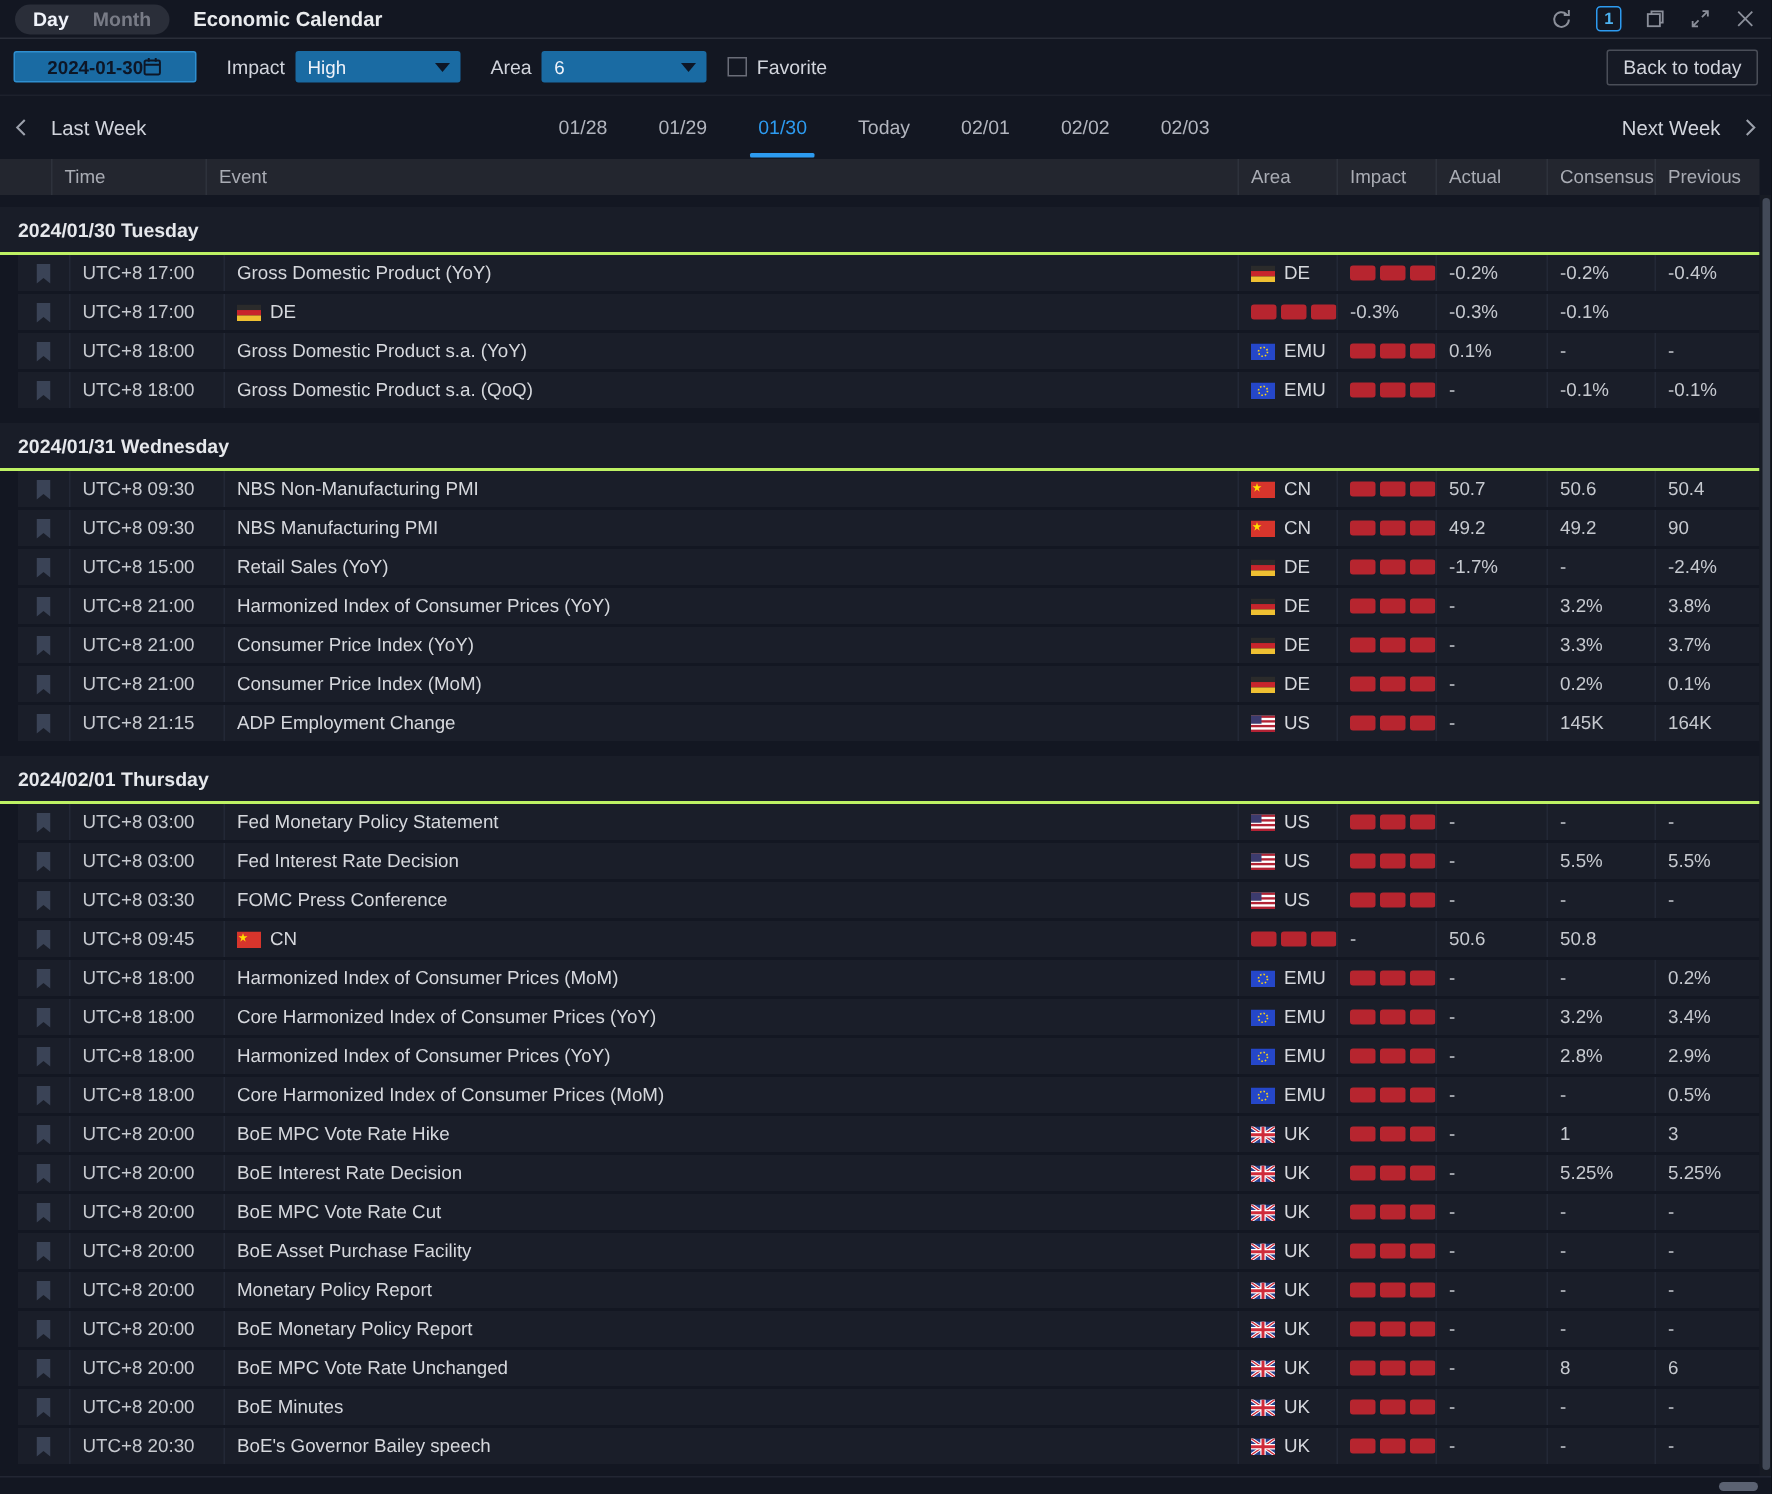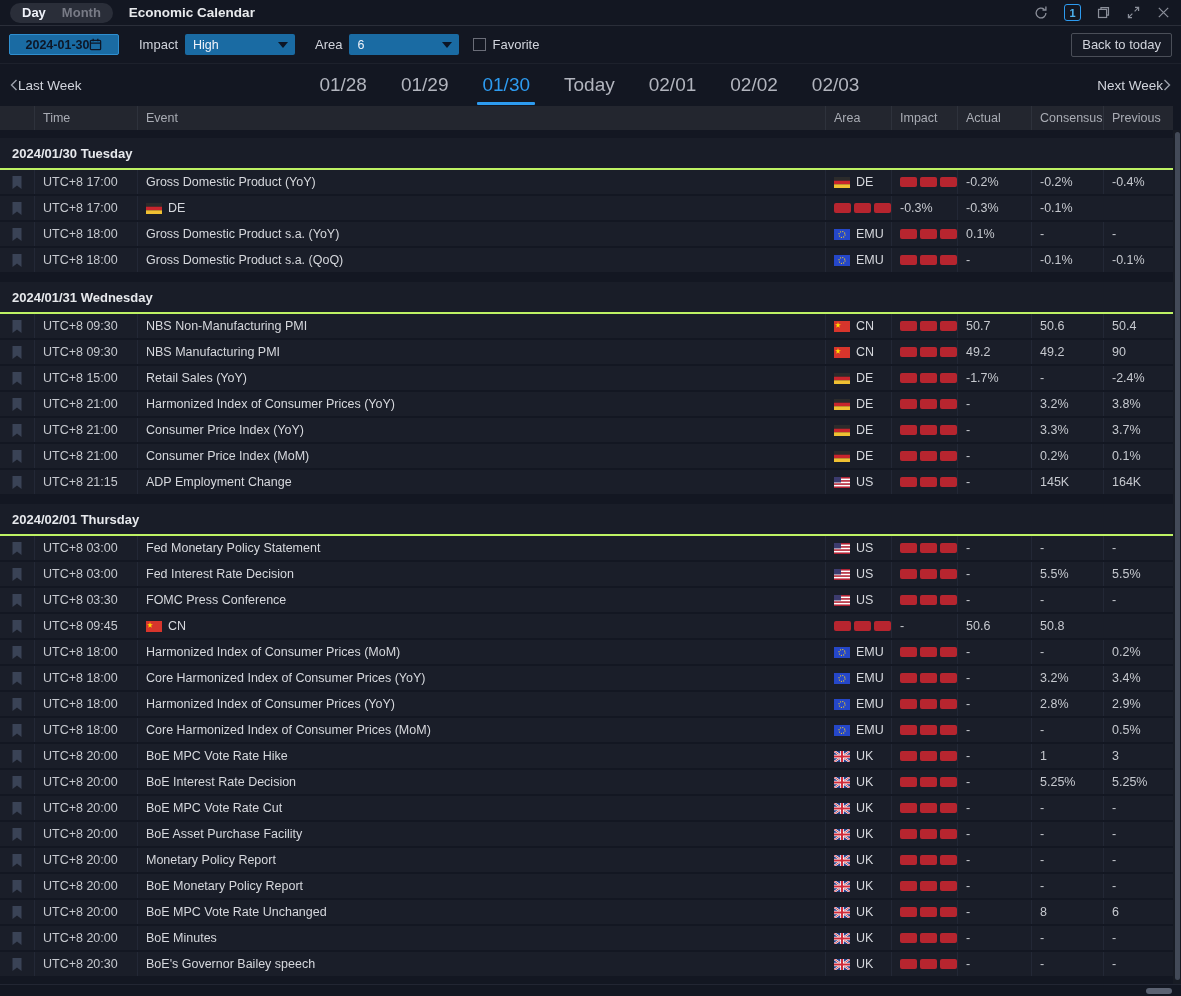--- a/index.html
+++ b/index.html
@@ -12,45 +12,45 @@
   .pill { display:flex; align-items:center; background:#2a2e39; border-radius:11px; height:20px; padding:0 4px; }
   .pill button { background:none; border:none; font:700 13px "Liberation Sans",sans-serif; padding:0 8px; cursor:pointer; color:#787b86; }
   .pill button.active { color:#f0f3fa; }
   .main-title { font-weight:700; font-size:13.5px; color:#e8eaed; margin-left:16px; }
   .win-icons { margin-left:auto; display:flex; align-items:center; gap:15px; color:#8b8f9a; }
   .win-icons svg { display:block; }
   .count-box { min-width:17px; height:17px; border:1.5px solid #2d9bf0; border-radius:3px; color:#4db2f0; font-size:11px; font-weight:700; display:flex; align-items:center; justify-content:center; padding:0 2px; }
 
   
   .filterbar { height:38px; display:flex; align-items:center; padding:0 9px; border-bottom:1px solid #1d212c; }
-  .date-input { width:110px; height:21px; background:var(--blue,#1a6ba3); border:1px solid #2f8fd0; border-radius:2px; display:flex; align-items:center; justify-content:center; gap:0; color:#0d1626; font-weight:700; font-size:12.5px; cursor:pointer; }
+  .date-input { width:122px; height:21px; background:var(--blue,#1a6ba3); border:1px solid #2f8fd0; border-radius:2px; display:flex; align-items:center; justify-content:center; gap:0; color:#0d1626; font-weight:700; font-size:12.5px; cursor:pointer; }
   .flabel { font-size:13px; color:#d1d4dc; margin-left:20px; margin-right:7px; }
   .select { width:110px; height:21px; background:var(--blue,#1a6ba3); border-radius:2px; display:flex; align-items:center; color:#f0f3fa; font-size:12.5px; padding:0 8px; position:relative; cursor:pointer; }
   .caret { position:absolute; right:7px; top:8px; width:0; height:0; border-left:5px solid transparent; border-right:5px solid transparent; border-top:6px solid #0d1626; }
   .fav { display:flex; align-items:center; gap:6px; margin-left:14px; cursor:pointer; font-size:13px; color:#d1d4dc; }
   .checkbox { width:13px; height:13px; border:1px solid #6a6d78; background:transparent; display:inline-block; }
   .back-btn { margin-left:auto; height:24px; background:#161a25; border:1px solid #4a4e58; border-radius:2px; color:#d1d4dc; font-size:13px; padding:0 10px; cursor:pointer; }
 
   
   .weeknav { height:42px; display:flex; align-items:center; padding:0 10px; }
-  .nav-side { display:flex; align-items:center; gap:0; font-size:13.5px; color:#d1d4dc; cursor:pointer; }
+  .nav-side { display:flex; align-items:center; gap:16px; font-size:13.5px; color:#d1d4dc; cursor:pointer; }
   .nav-side svg { color:#9ba0ab; }
   .days { flex:1; display:flex; justify-content:center; gap:22px; }
-  .day { position:relative; line-height:42px; padding:0 6px; font-size:19px; color:#b2b5be; cursor:pointer;text-align:center; }
+  .day { position:relative; line-height:42px; padding:0 6px; font-size:13px; color:#b2b5be; cursor:pointer;text-align:center; }
   .day.active { color:var(--accent,#2d9bf0); }
   .day.active::after { content:""; position:absolute; left:1px; right:1px; bottom:1px; height:3px; background:var(--accent,#2d9bf0); border-radius:1px; }
 
   
   .grid { display:grid; grid-template-columns:34px 103px 1fr 66px 66px 74px 72px 70px; }
   .table { width:1173px; }
   .thead { height:24px; background:#23262f; }
   .thead .cell { line-height:24px; font-size:12.5px; color:#a9acb4; padding-left:8px; }
   .thead .cell + .cell { border-left:1px solid #2e323c; }
   .section-header { margin-top:8px; height:32px; line-height:32px; background:#191d28; border-bottom:2px solid #bef264; padding-left:12px; font-size:13px; font-weight:700; color:#e6e8ec; }
-  .trow { height:26px; background:#1a1e29; border-bottom:2px solid #131722; cursor:pointer; }
+  .trow { height:26px; background:#1a1e29; border-bottom:2px solid #131722; cursor:pointer;margin-left:12px; }
   .trow .cell { line-height:24px; font-size:12.5px; padding-left:8px; overflow:hidden; white-space:nowrap; }
   .trow .cell + .cell { border-left:1px solid #232836; }
   .c-book { display:flex; align-items:center; justify-content:center; padding-left:0 !important; }
   .bookmark-btn { background:none; border:none; padding:0; cursor:pointer; line-height:0; }
   .c-time { color:#c6c9cf; }
   .c-event { color:#d6d8dd; }
   .c-area { display:flex; align-items:center; gap:6px; color:#d6d8dd; }
   .flag { width:16px; height:11px; display:inline-block; line-height:0; }
   .flag svg { width:16px; height:11px; display:block; }
   .c-impact { display:flex; align-items:center; gap:3px; }

